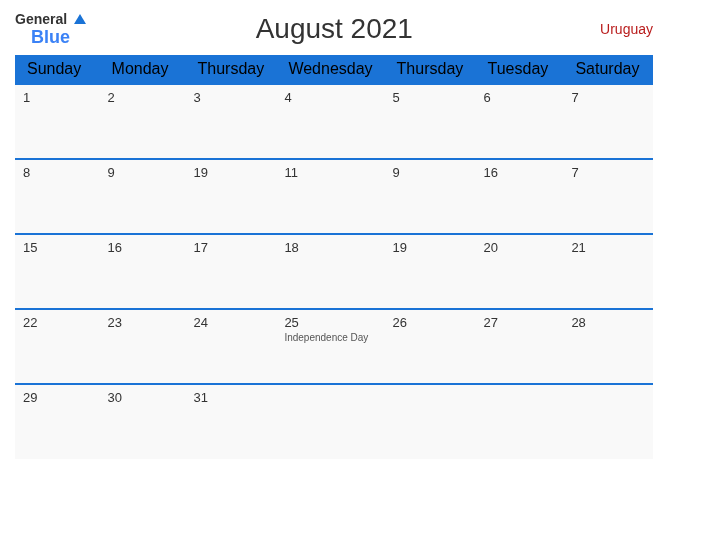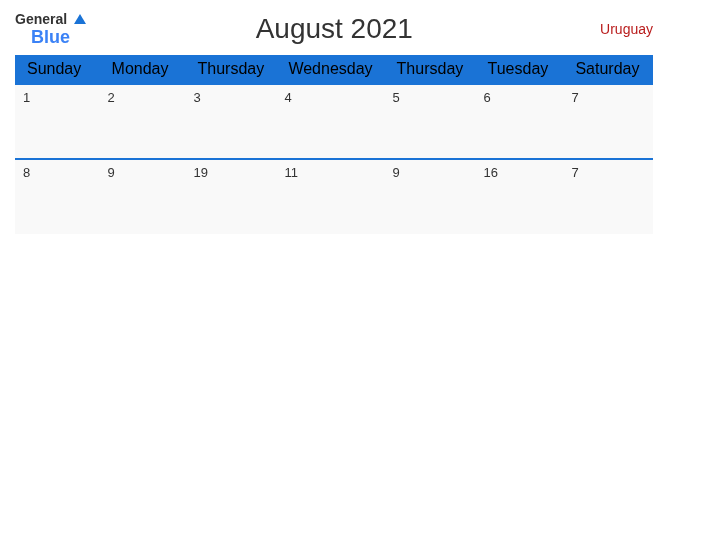--- a/index.html
+++ b/index.html
@@ -161,15 +161,77 @@
           <td>
             <span class="day-number">9</span>
           </td>
           <td>
             <span class="day-number">16</span>
           </td>
           <td>
             <span class="day-number">7</span>
           </td>
         </tr>
+        <tr>
+          <td>
+            <span class="day-number">15</span>
+          </td>
+          <td>
+            <span class="day-number">16</span>
+          </td>
+          <td>
+            <span class="day-number">17</span>
+          </td>
+          <td>
+            <span class="day-number">18</span>
+          </td>
+          <td>
+            <span class="day-number">19</span>
+          </td>
+          <td>
+            <span class="day-number">20</span>
+          </td>
+          <td>
+            <span class="day-number">21</span>
+          </td>
+        </tr>
+        <tr>
+          <td>
+            <span class="day-number">22</span>
+          </td>
+          <td>
+            <span class="day-number">23</span>
+          </td>
+          <td>
+            <span class="day-number">24</span>
+          </td>
+          <td>
+            <span class="day-number">25</span>
+            <span class="holiday-label">Independence Day</span>
+          </td>
+          <td>
+            <span class="day-number">26</span>
+          </td>
+          <td>
+            <span class="day-number">27</span>
+          </td>
+          <td>
+            <span class="day-number">28</span>
+          </td>
+        </tr>
+        <tr>
+          <td>
+            <span class="day-number">29</span>
+          </td>
+          <td>
+            <span class="day-number">30</span>
+          </td>
+          <td>
+            <span class="day-number">31</span>
+          </td>
+          <td class="empty-cell"></td>
+          <td class="empty-cell"></td>
+          <td class="empty-cell"></td>
+          <td class="empty-cell"></td>
+        </tr>
       </tbody>
   </table>
 </div>
 
 </body></html>

